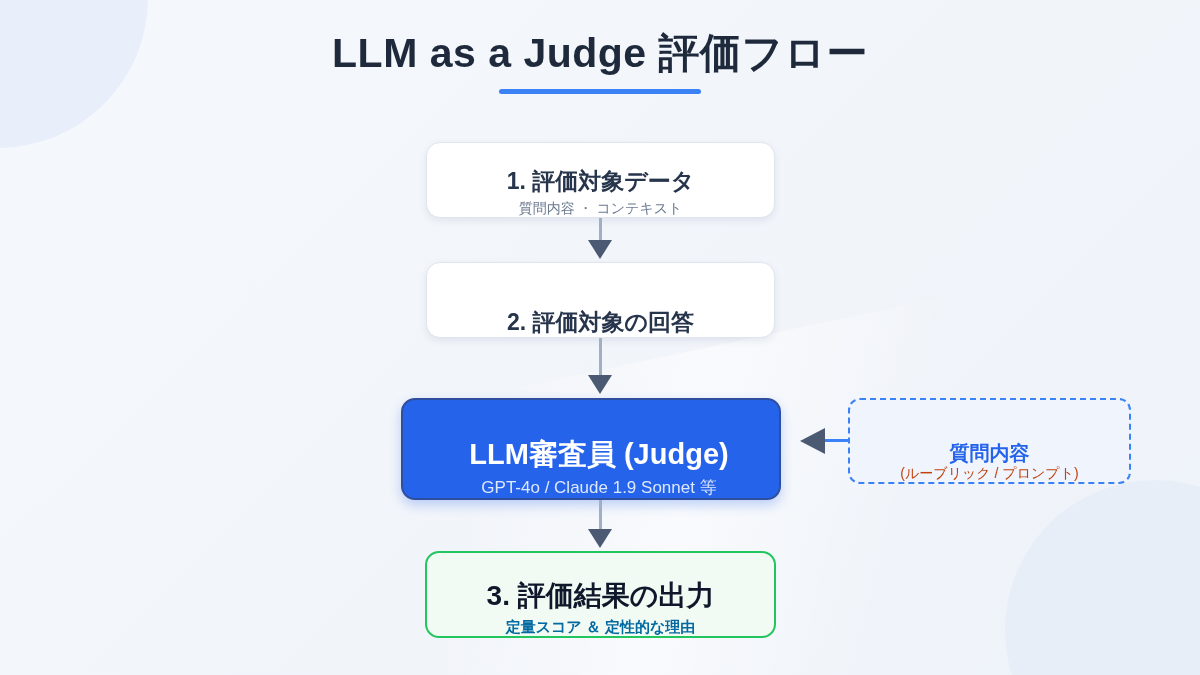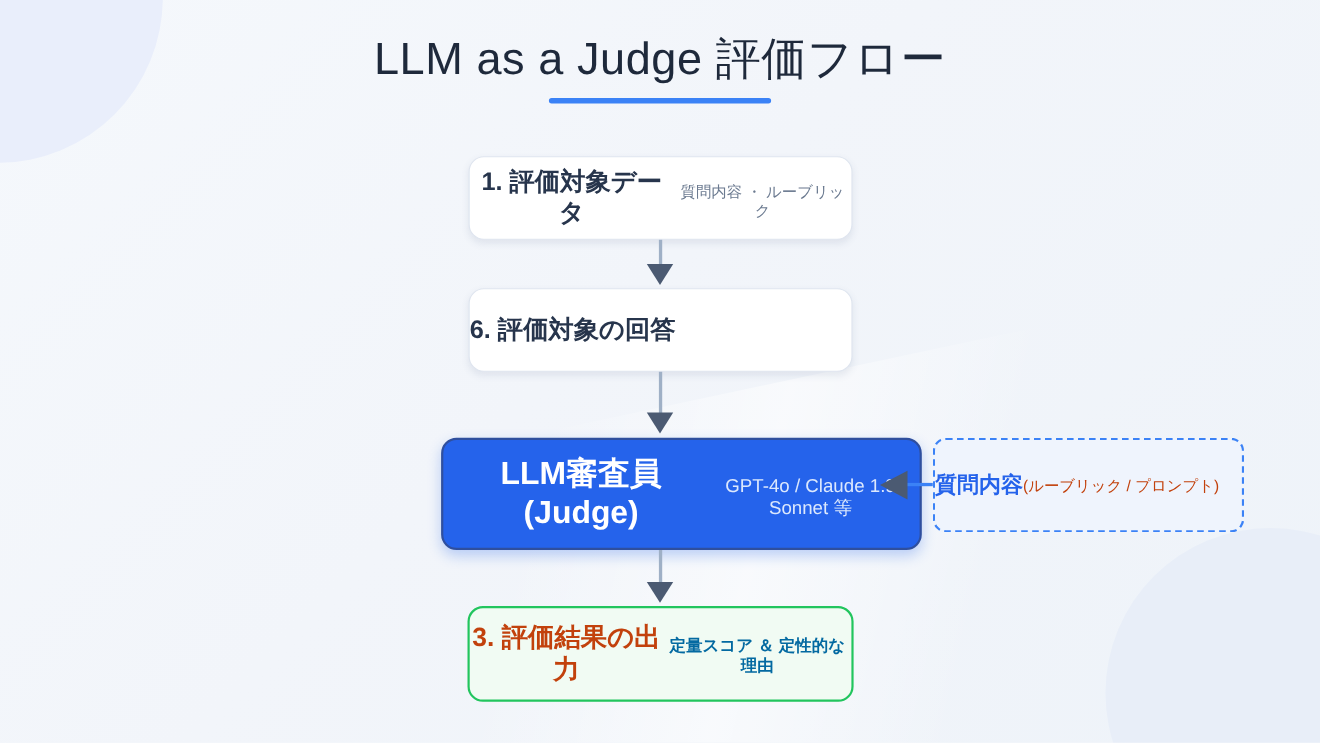--- a/index.html
+++ b/index.html
@@ -48,41 +48,41 @@
 
   
   #title-wrap {
     position: absolute;
     left: 0; right: 0;
     top: 28px;
     text-align: center;
   }
   #page-title {
     font-size: 41px;
-    font-weight: normal;
+    font-weight: bold;
     color: #1e293b;
     letter-spacing: 0.5px;
     line-height: 1.25;
   }
   #title-underline {
     width: 202px;
     height: 5px;
     border-radius: 3px;
     background: #3b82f6;
     margin: 10px auto 0 auto;
   }
 
   
   .node {
     position: absolute;
     box-sizing: border-box;
     display: flex;
-    flex-direction: row;
+    flex-direction: column;
     align-items: center;
-    justify-content: flex-start;
+    justify-content: flex-end;
     text-align: center;
   }
   .node-title {
     font-weight: bold;
     line-height: 1.2;
   }
   .node-sub {
     line-height: 1.2;
   }
 
@@ -99,21 +99,21 @@
   .plain-node .node-sub {
     font-size: 14px;
     color: #6b7a90;
     margin-top: 5px;
   }
 
   #node-data   { left: 426px; top: 142px; width: 349px; height: 76px; }
   #node-answer { left: 426px; top: 262px; width: 349px; height: 76px; }
 
   #node-judge {
-    left: 401px; top: 398px; width: 437px; height: 102px;
+    left: 401px; top: 398px; width: 380px; height: 102px;
     background: #2563eb;
     border: 2px solid #2f4f9e;
     border-radius: 14px;
     box-shadow: 0 5px 12px rgba(37, 99, 235, 0.28);
     padding-left: 16px;
   }
   #node-judge .node-title {
     font-size: 29px;
     color: #ffffff;
   }
@@ -123,22 +123,22 @@
     margin-top: 6px;
   }
 
   #node-output {
     left: 425px; top: 551px; width: 351px; height: 87px;
     background: #f1fbf3;
     border: 2px solid #22c55e;
     border-radius: 14px;
   }
   #node-output .node-title {
-    font-size: 24px;
-    color: #c2410c;
+    font-size: 28px;
+    color: #0f172a;
   }
   #node-output .node-sub {
     font-size: 15px;
     color: #0369a1;
     font-weight: bold;
     margin-top: 5px;
   }
 
   #node-criteria {
     left: 848px; top: 398px; width: 283px; height: 86px;
@@ -206,28 +206,28 @@
   <div class="blob" id="blob-br"></div>
   <div id="sheen"></div>
 
   <div id="title-wrap">
     <div id="page-title">LLM as a Judge 評価フロー</div>
     <div id="title-underline"></div>
   </div>
 
   <div class="node plain-node" id="node-data">
     <div class="node-title">1. 評価対象データ</div>
-    <div class="node-sub">質問内容 ・ ルーブリック</div>
+    <div class="node-sub">質問内容 ・ コンテキスト</div>
   </div>
 
   <div class="conn v-line" id="conn1-line"></div>
   <div class="conn v-arrow" id="conn1-arrow"></div>
 
   <div class="node plain-node" id="node-answer">
-    <div class="node-title">6. 評価対象の回答</div>
+    <div class="node-title">2. 評価対象の回答</div>
   </div>
 
   <div class="conn v-line" id="conn2-line"></div>
   <div class="conn v-arrow" id="conn2-arrow"></div>
 
   <div class="node" id="node-judge">
     <div class="node-title">LLM審査員 (Judge)</div>
     <div class="node-sub">GPT-4o / Claude 1.9 Sonnet 等</div>
   </div>
 

